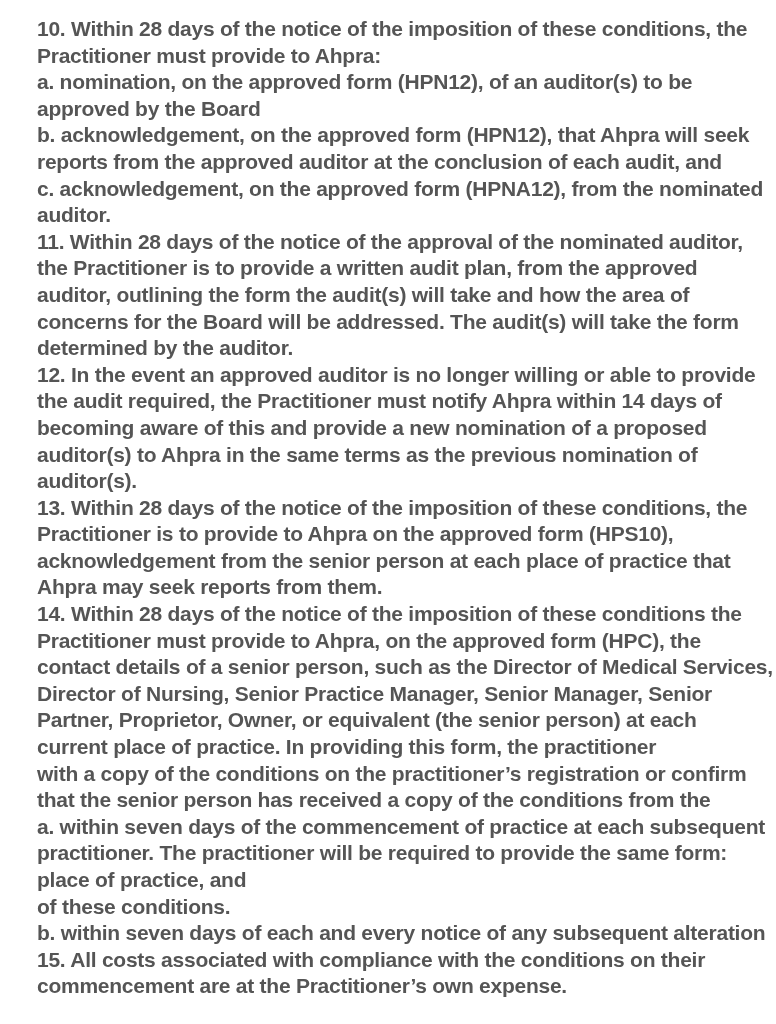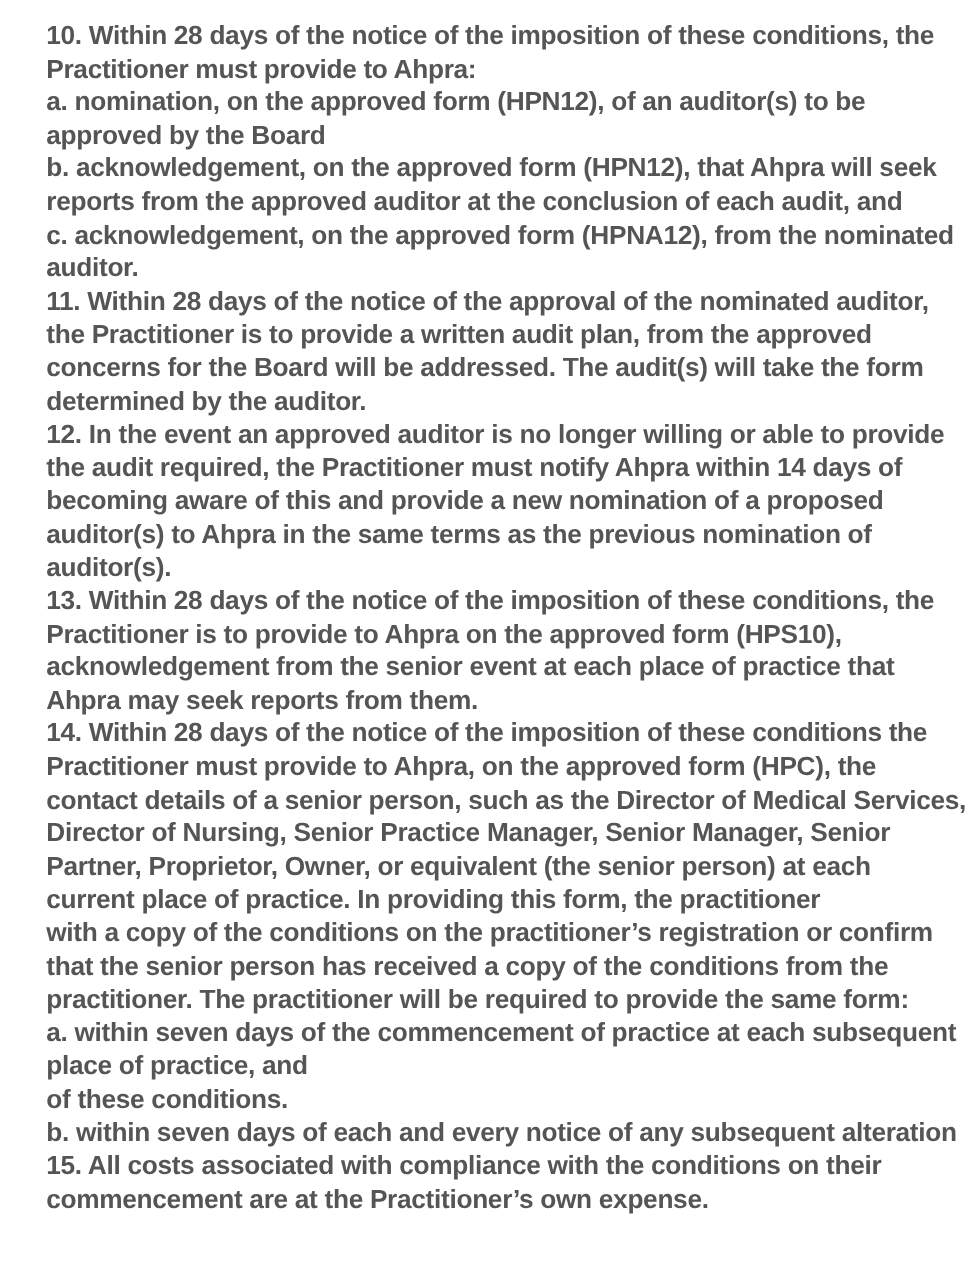--- a/index.html
+++ b/index.html
@@ -25,47 +25,48 @@
     <span class="line">a. nomination, on the approved form (HPN12), of an auditor(s) to be</span>
     <span class="line">approved by the Board</span>
     <span class="line">b. acknowledgement, on the approved form (HPN12), that Ahpra will seek</span>
     <span class="line">reports from the approved auditor at the conclusion of each audit, and</span>
     <span class="line">c. acknowledgement, on the approved form (HPNA12), from the nominated</span>
     <span class="line">auditor.</span>
   </div>
   <div>
     <span class="line">11. Within 28 days of the notice of the approval of the nominated auditor,</span>
     <span class="line">the Practitioner is to provide a written audit plan, from the approved</span>
+    <span class="line">auditor, outlining the form the audit(s) will take and how the area of</span>
     <span class="line">concerns for the Board will be addressed. The audit(s) will take the form</span>
     <span class="line">determined by the auditor.</span>
   </div>
   <div>
     <span class="line">12. In the event an approved auditor is no longer willing or able to provide</span>
     <span class="line">the audit required, the Practitioner must notify Ahpra within 14 days of</span>
     <span class="line">becoming aware of this and provide a new nomination of a proposed</span>
     <span class="line">auditor(s) to Ahpra in the same terms as the previous nomination of</span>
     <span class="line">auditor(s).</span>
   </div>
   <div>
     <span class="line">13. Within 28 days of the notice of the imposition of these conditions, the</span>
     <span class="line">Practitioner is to provide to Ahpra on the approved form (HPS10),</span>
-    <span class="line">acknowledgement from the senior event at each place of practice that</span>
+    <span class="line">acknowledgement from the senior person at each place of practice that</span>
     <span class="line">Ahpra may seek reports from them.</span>
   </div>
   <div>
     <span class="line">14. Within 28 days of the notice of the imposition of these conditions the</span>
     <span class="line">Practitioner must provide to Ahpra, on the approved form (HPC), the</span>
     <span class="line">contact details of a senior person, such as the Director of Medical Services,</span>
     <span class="line">Director of Nursing, Senior Practice Manager, Senior Manager, Senior</span>
     <span class="line">Partner, Proprietor, Owner, or equivalent (the senior person) at each</span>
     <span class="line">current place of practice. In providing this form, the practitioner</span>
     <span class="line">with a copy of the conditions on the practitioner’s registration or confirm</span>
     <span class="line">that the senior person has received a copy of the conditions from the</span>
+    <span class="line">a. within seven days of the commencement of practice at each subsequent</span>
     <span class="line">practitioner. The practitioner will be required to provide the same form:</span>
-    <span class="line">a. within seven days of the commencement of practice at each subsequent</span>
     <span class="line">place of practice, and</span>
     <span class="line">of these conditions.</span>
     <span class="line">b. within seven days of each and every notice of any subsequent alteration</span>
   </div>
   <div>
     <span class="line">15. All costs associated with compliance with the conditions on their</span>
     <span class="line">commencement are at the Practitioner’s own expense.</span>
   </div>
 </div>
 

